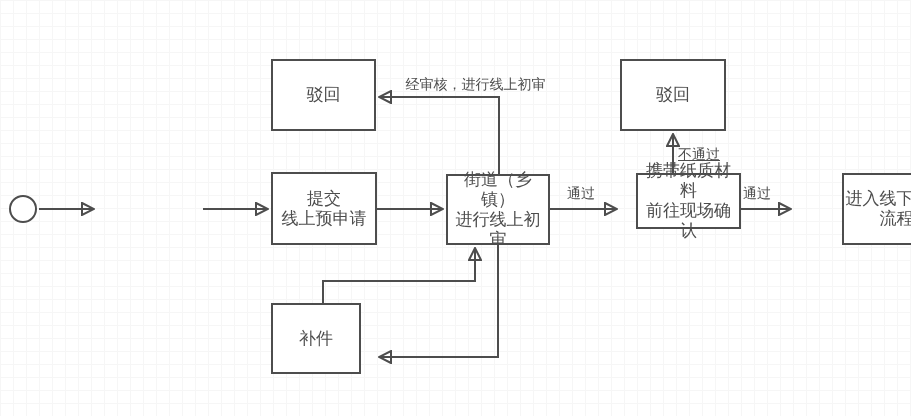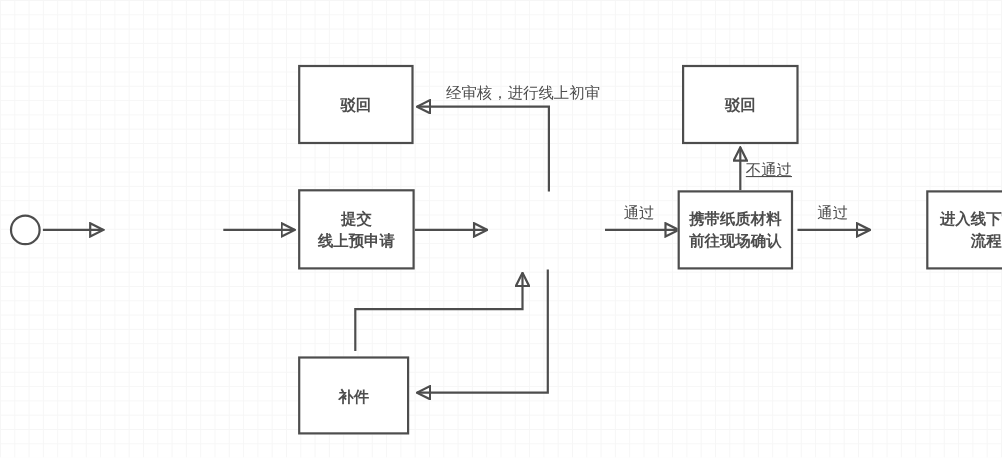--- a/index.html
+++ b/index.html
@@ -32,24 +32,23 @@
   }
   .node {
     position: absolute;
     border: 2px solid #4d4d4d;
     background: #ffffff;
     display: flex;
     align-items: center;
     justify-content: center;
     text-align: center;
     color: #4d4d4d;
-    font-size: 14px;
+    font-size: 17px;
     line-height: 20px;
     white-space: pre-line;
-    font-weight: bold;
   }
   .start-circle {
     position: absolute;
     left: 9px; top: 195px;
     width: 28px; height: 28px;
     border: 2px solid #4d4d4d;
     border-radius: 50%;
     background: #ffffff;
   }
   .edge-label {
@@ -84,40 +83,44 @@
   </svg>
 
   <div class="start-circle"></div>
 
 
   <div class="node" style="left:271px; top:172px; width:106px; height:73px;">
     <span>提交
 线上预申请</span>
   </div>
 
+  <div class="node" style="left:446px; top:174px; width:104px; height:71px;">
+    <span>街道（乡镇）
+进行线上初审</span>
+  </div>
 
   <div class="node" style="left:271px; top:59px; width:105px; height:72px;">
     <span>驳回</span>
   </div>
 
   <div class="node" style="left:620px; top:59px; width:106px; height:72px;">
     <span>驳回</span>
   </div>
 
-  <div class="node" style="left:616px; top:173px; width:105px; height:72px;align-items:center;">
+  <div class="node" style="left:636px; top:173px; width:105px; height:56px;align-items:center;">
     <span>携带纸质材料
 前往现场确认</span>
   </div>
 
   <div class="node" style="left:794px; top:173px; width:109px; height:72px;margin-left:48px;">
     <span>进入线下审核
 流程</span>
   </div>
 
-  <div class="node" style="left:271px; top:324px; width:101px; height:71px;">
+  <div class="node" style="left:271px; top:303px; width:90px; height:71px;">
     <span>补件</span>
   </div>
 
   <div class="edge-label centered" style="left:393px; top:76px; width:165px;">经审核，进行线上初审</div>
 
   <div class="edge-label centered" style="left:551px; top:185px; width:60px;">通过</div>
 
   <div class="edge-label" style="left:678px; top:146px;text-decoration:underline;">不通过</div>
 
   <div class="edge-label centered" style="left:727px; top:185px; width:60px;">通过</div>

